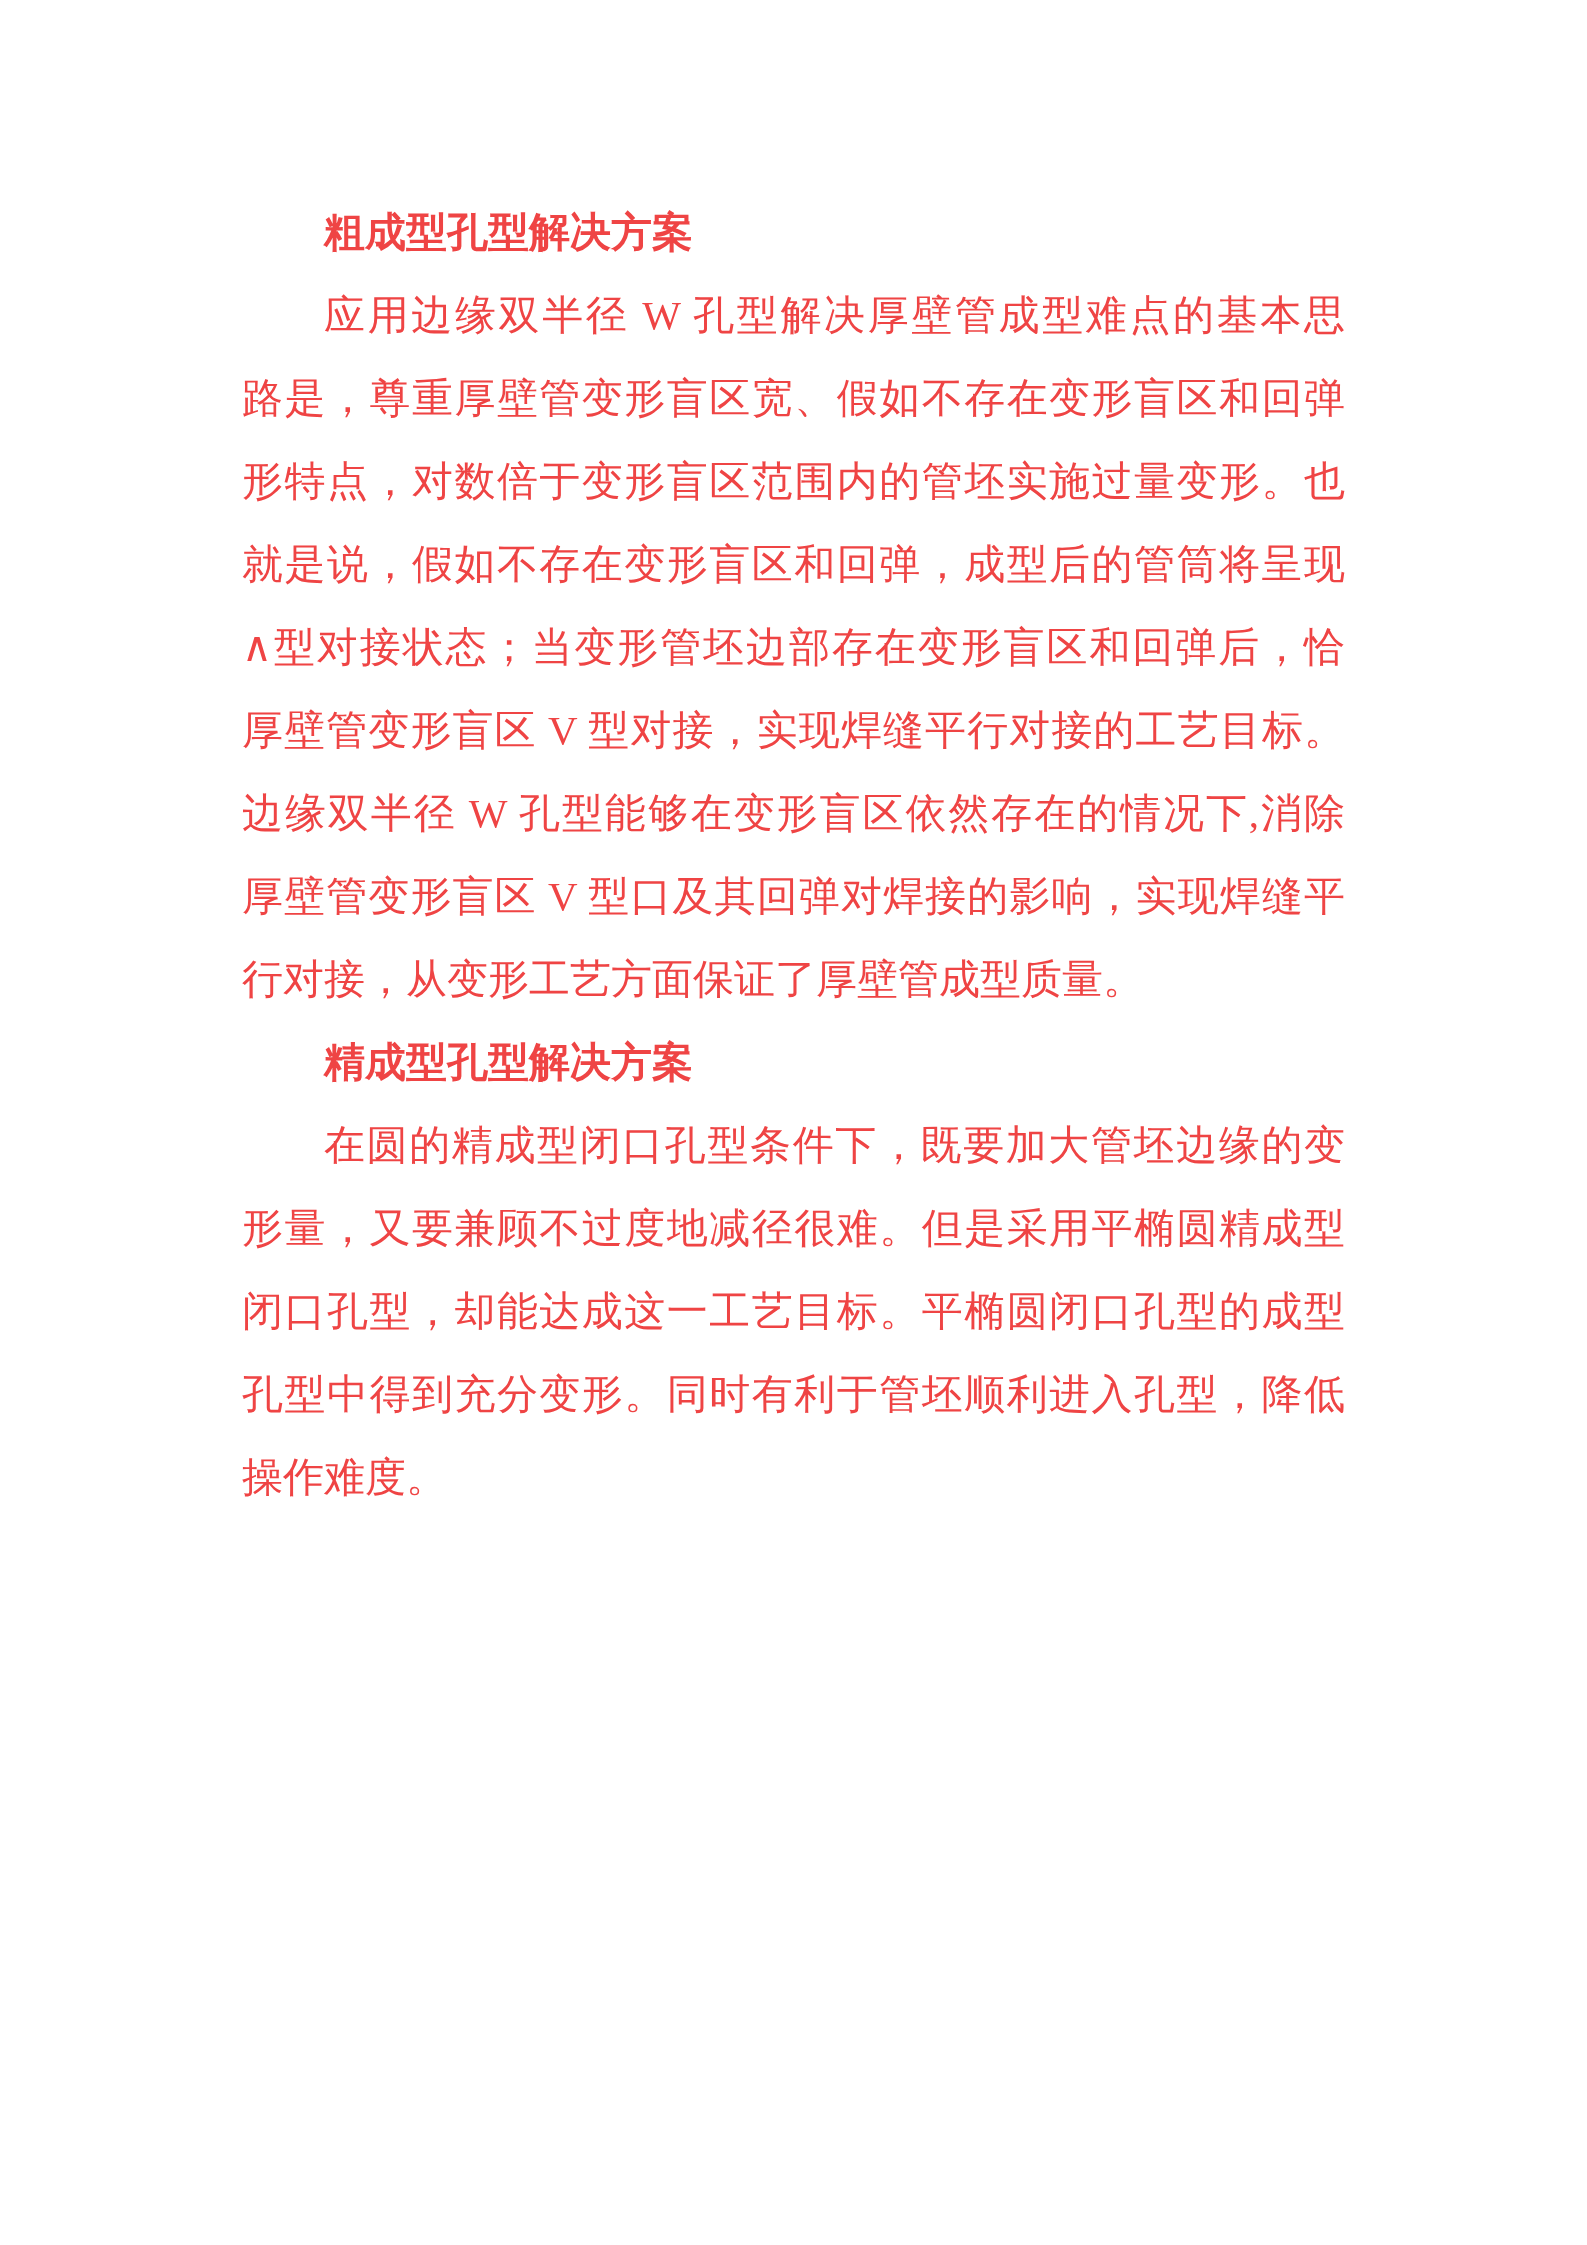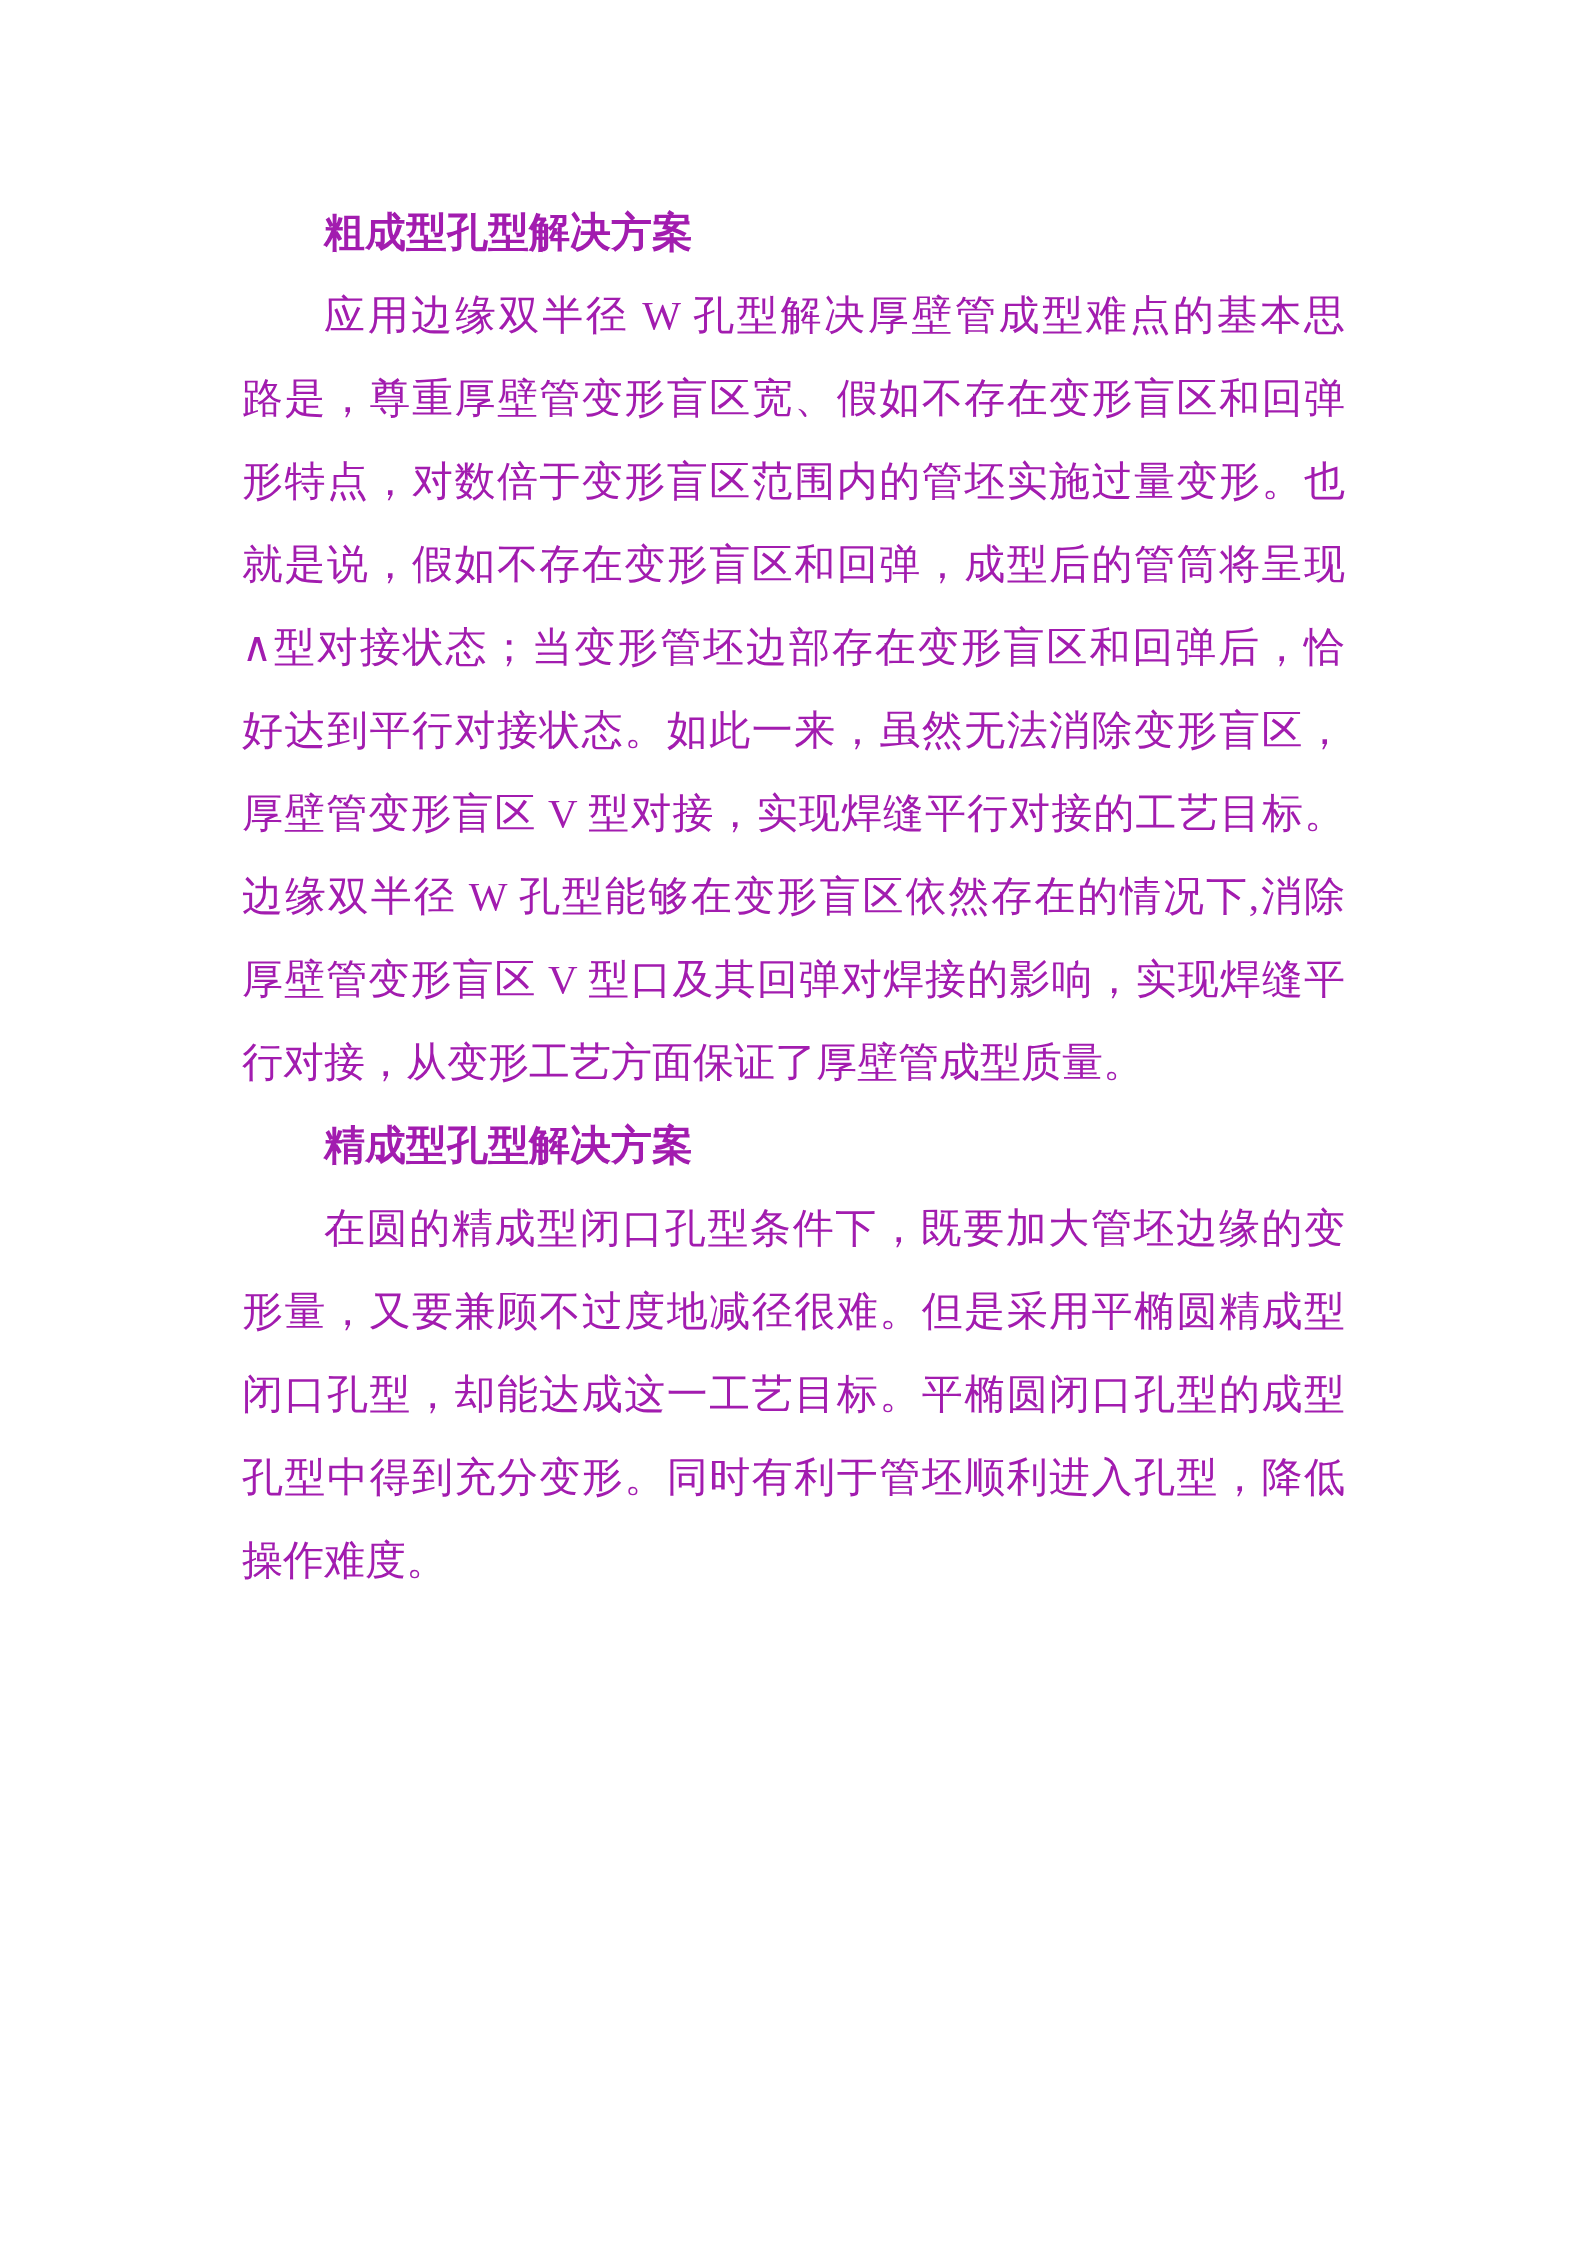--- a/index.html
+++ b/index.html
@@ -45,28 +45,27 @@
   }
   .line.heading {
     font-weight: bold;
     text-align-last: left;
   }
 </style>
 </head>
 <body style="background: rgb(255, 255, 255);">
 
 <div class="page">
-  <div class="content" style="color: #a21caf;">
+  <div class="content" style="color: #ef4444;">
       <div class="line heading indent last">粗成型孔型解决方案</div>
       <div class="line indent">应用边缘双半径 W 孔型解决厚壁管成型难点的基本思</div>
       <div class="line">路是，尊重厚壁管变形盲区宽、假如不存在变形盲区和回弹</div>
       <div class="line">形特点，对数倍于变形盲区范围内的管坯实施过量变形。也</div>
       <div class="line">就是说，假如不存在变形盲区和回弹，成型后的管筒将呈现</div>
       <div class="line">∧型对接状态；当变形管坯边部存在变形盲区和回弹后，恰</div>
-      <div class="line">好达到平行对接状态。如此一来，虽然无法消除变形盲区，</div>
       <div class="line">厚壁管变形盲区 V 型对接，实现焊缝平行对接的工艺目标。</div>
       <div class="line">边缘双半径 W 孔型能够在变形盲区依然存在的情况下,消除</div>
       <div class="line">厚壁管变形盲区 V 型口及其回弹对焊接的影响，实现焊缝平</div>
       <div class="line last">行对接，从变形工艺方面保证了厚壁管成型质量。</div>
       <div class="line heading indent last">精成型孔型解决方案</div>
       <div class="line indent">在圆的精成型闭口孔型条件下，既要加大管坯边缘的变</div>
       <div class="line">形量，又要兼顾不过度地减径很难。但是采用平椭圆精成型</div>
       <div class="line">闭口孔型，却能达成这一工艺目标。平椭圆闭口孔型的成型</div>
       <div class="line">孔型中得到充分变形。同时有利于管坯顺利进入孔型，降低</div>
       <div class="line last">操作难度。</div>

